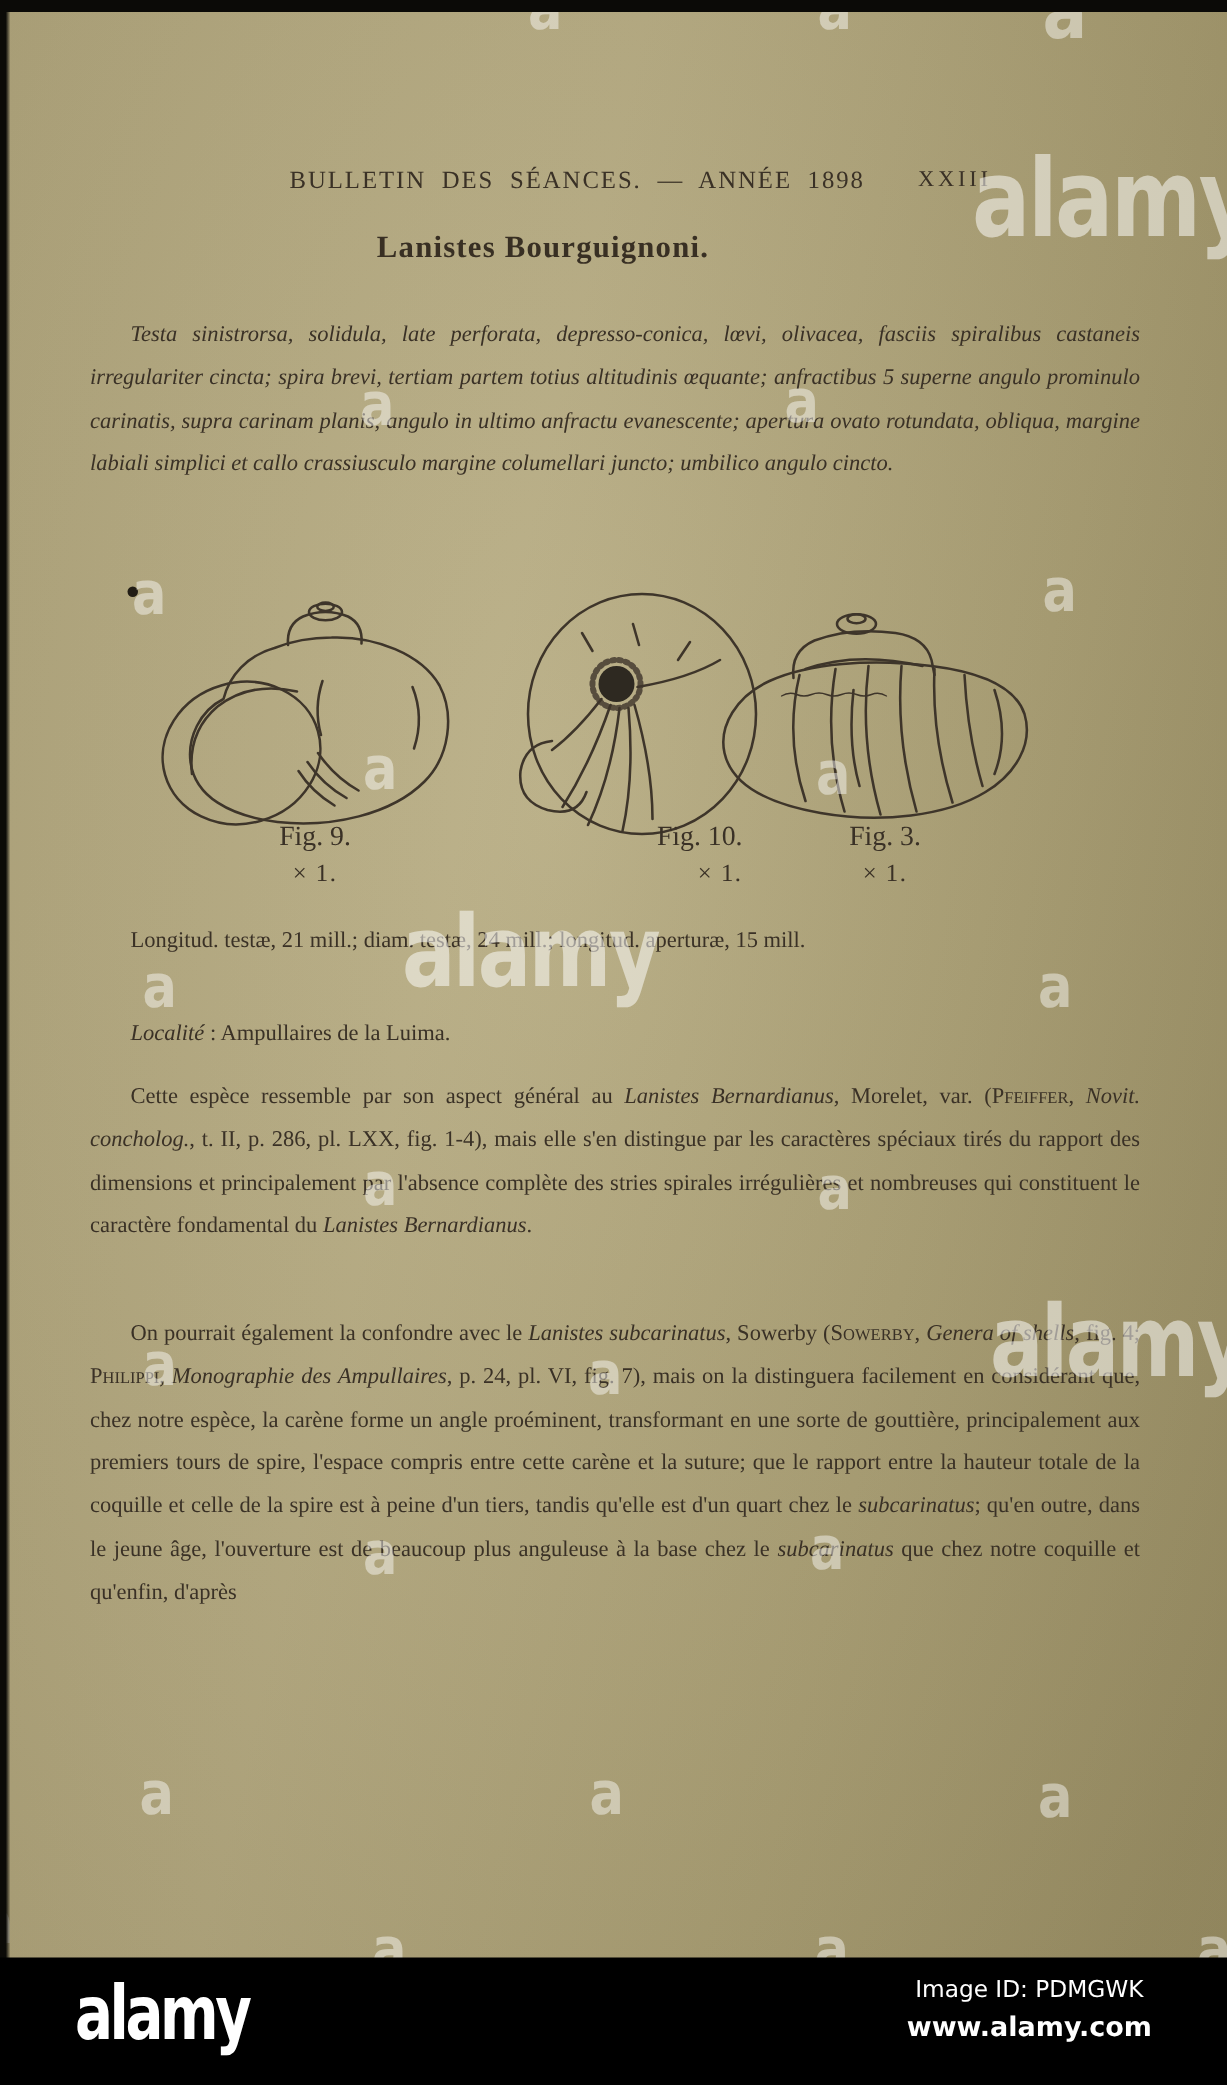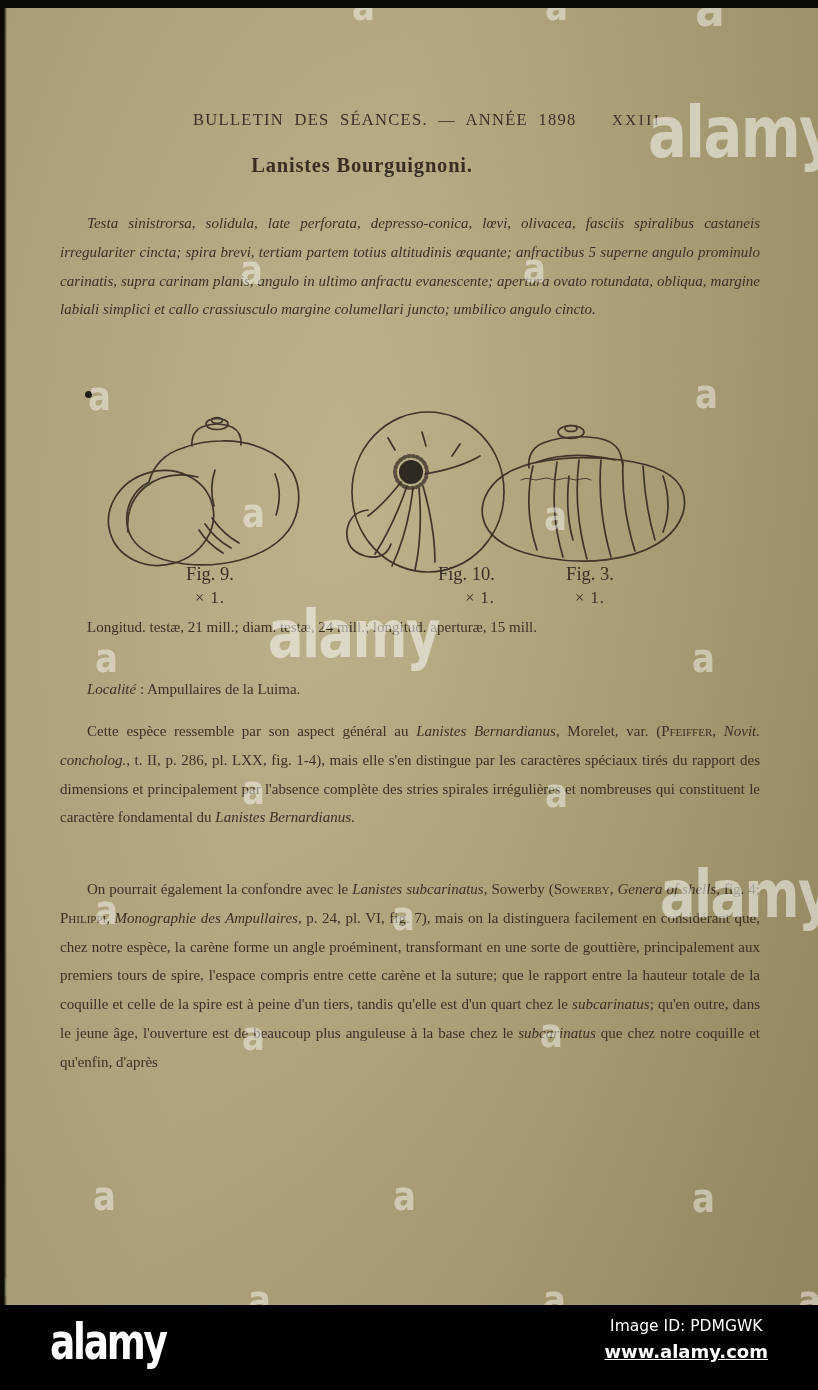--- a/index.html
+++ b/index.html
@@ -26,40 +26,40 @@
   .para{position:absolute;left:60px;width:700px;text-align:justify;
     font-size:15px;line-height:28.8px;color:#3a3126;z-index:2;}
   .indent{text-indent:27px;}
   .para .i, .i{font-style:italic;}
   .para .sc{font-variant:small-caps;}
   .p-diagnosis{top:194px;font-style:italic;}
   .p-meas{top:598px;}
   .p-loc{top:660px;text-indent:27px;}
   .p-cmp1{top:702px;}
   .p-cmp2{top:860px;}
-  .figures{position:absolute;top:406px;left:60px;width:700px;height:210px;z-index:2;}
+  .figures{position:absolute;top:390px;left:60px;width:700px;height:210px;z-index:2;}
   .fig-svg{position:absolute;}
   .fig-svg svg{display:block;}
   .fig-cap{position:absolute;top:158px;width:150px;text-align:center;
     font-size:18.5px;color:#3a3126;}
   .fig-cap .scale{display:block;font-size:16.5px;margin-top:3px;letter-spacing:1px;}
   .speck{position:absolute;width:7px;height:7px;border-radius:50%;background:#221d15;z-index:2;}
   #watermark-layer{position:absolute;inset:0;z-index:4;pointer-events:none;overflow:hidden;}
   .wm{position:absolute;font-family:"DejaVu Sans","Liberation Sans",sans-serif;
     font-weight:700;color:rgba(255,255,255,0.45);line-height:1;
     transform:scaleX(0.85);transform-origin:left top;}
   .wm-brand{color:rgba(255,255,255,0.52);letter-spacing:-2px;transform:scaleX(0.8);}
   .footer{position:absolute;left:0;bottom:0;width:818px;height:85px;background:#000;z-index:6;}
   .footer .logo{position:absolute;left:50px;top:12px;color:#fff;
     font-family:"DejaVu Sans","Liberation Sans",sans-serif;font-weight:bold;font-size:50px;
     letter-spacing:-3px;transform:scaleX(0.75);transform-origin:left top;line-height:1;}
   .footer .right{position:absolute;right:50px;top:12px;text-align:right;color:#fff;
     font-family:"DejaVu Sans","Liberation Sans",sans-serif;}
   .footer .imgid{font-size:15.5px;font-weight:400;text-align:center;}
-  .footer .url{font-size:18px;font-weight:bold;margin-top:6px;text-decoration:underline;}
+  .footer .url{font-size:18px;font-weight:bold;margin-top:6px;}
   .shell-stroke{stroke:#3e352a;fill:none;stroke-width:1.7;stroke-linecap:round;stroke-linejoin:round;}
 </style>
 </head>
 <body>
 
 <div class="scan">
 
   <div class="edge-top"></div>
   <div class="edge-left"></div>
 

